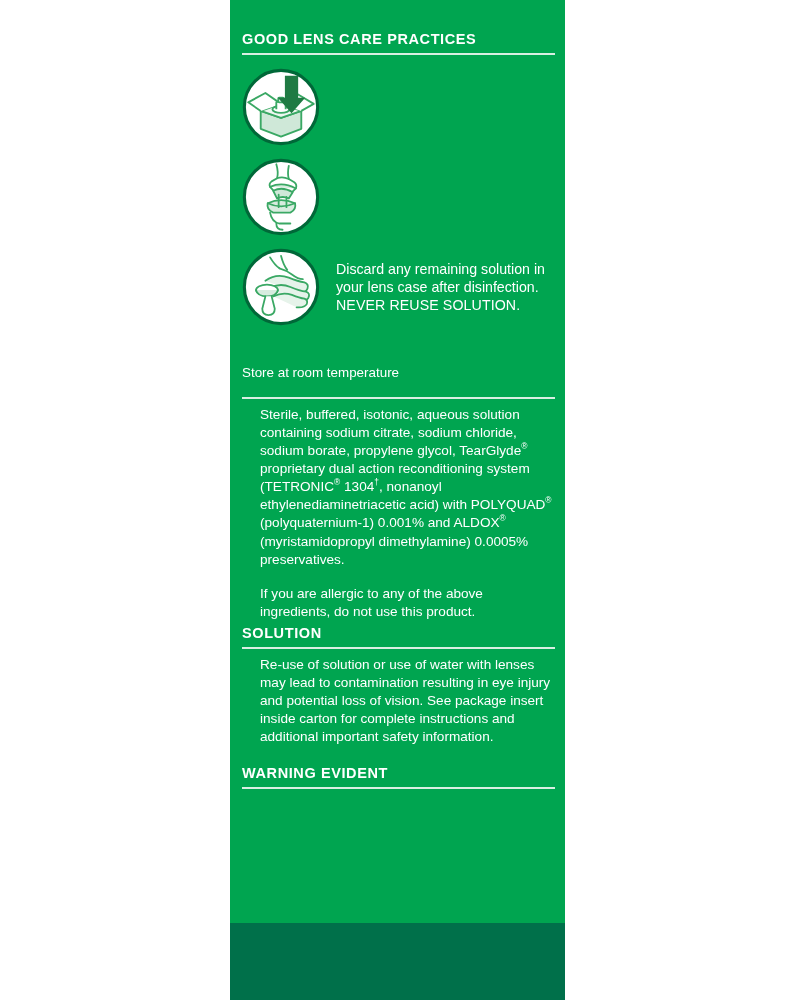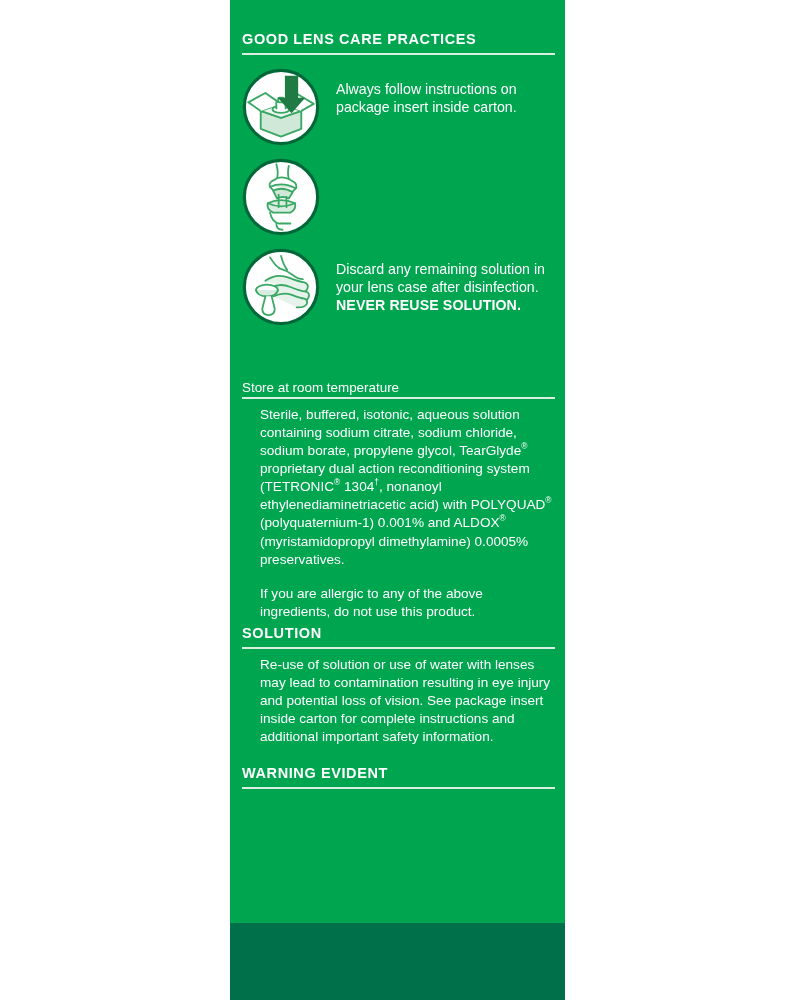--- a/index.html
+++ b/index.html
@@ -85,34 +85,33 @@
     margin-right: 16px;
   }
   .practice-text {
     flex: 1 1 auto;
     color: #ffffff;
     font-size: 14.2px;
     line-height: 1.28;
     padding-top: 12px;
   }
   .practice-text .emph {
-    font-weight: bold;
+    font-weight: normal;
     letter-spacing: 0.1px;
   }
 
   
   #store-line {
     position: absolute;
     left: 12px;
     top: 364px;
     width: 313px;
     color: #ffffff;
     font-size: 13.4px;
     line-height: 1.3;
-    margin-top: 15px;
   }
 
   .block {
     position: absolute;
     left: 12px;
     width: 313px;
   }
   .body-text {
     color: #ffffff;
     font-size: 13.6px;
@@ -156,23 +155,20 @@
               <path d="M24 55 L8 44 L30 32 L50 46" fill="#ffffff"></path>
               <path d="M76 55 L92 46 L72 34 L50 46" fill="#ffffff"></path>
               <ellipse cx="50" cy="53" rx="11" ry="4.5" fill="#ffffff"></ellipse>
               <path d="M44 53 L44 44 Q50 41 56 44 L56 53" fill="#ffffff"></path>
               <rect x="46.5" y="38" width="7" height="6" rx="1" fill="#ffffff"></rect>
             </g>
             <g fill="#1f7a43">
               <path d="M55 10 L72 10 L72 38 L81 38 L63.5 58 L46 38 L55 38 Z"></path>
             </g>
           </svg>
-        </div>
-        <div class="practice-text">
-          <span>Always follow instructions on package insert inside carton.</span>
         </div>
       </div>
 
       <div class="practice-row">
         <div class="practice-icon">
           <svg viewBox="0 0 100 100" width="78" height="78">
             <circle cx="50" cy="50" r="47" fill="#ffffff" stroke="#006838" stroke-width="4"></circle>
             <g fill="none" stroke="#3aa864" stroke-width="2.3" stroke-linejoin="round" stroke-linecap="round">
               <path d="M44 8 Q47 18 45 26 L38 30 Q34 33 36 37 L45 47"></path>
               <path d="M60 10 Q58 20 60 27 L67 31 Q71 34 69 39 L58 50"></path>

